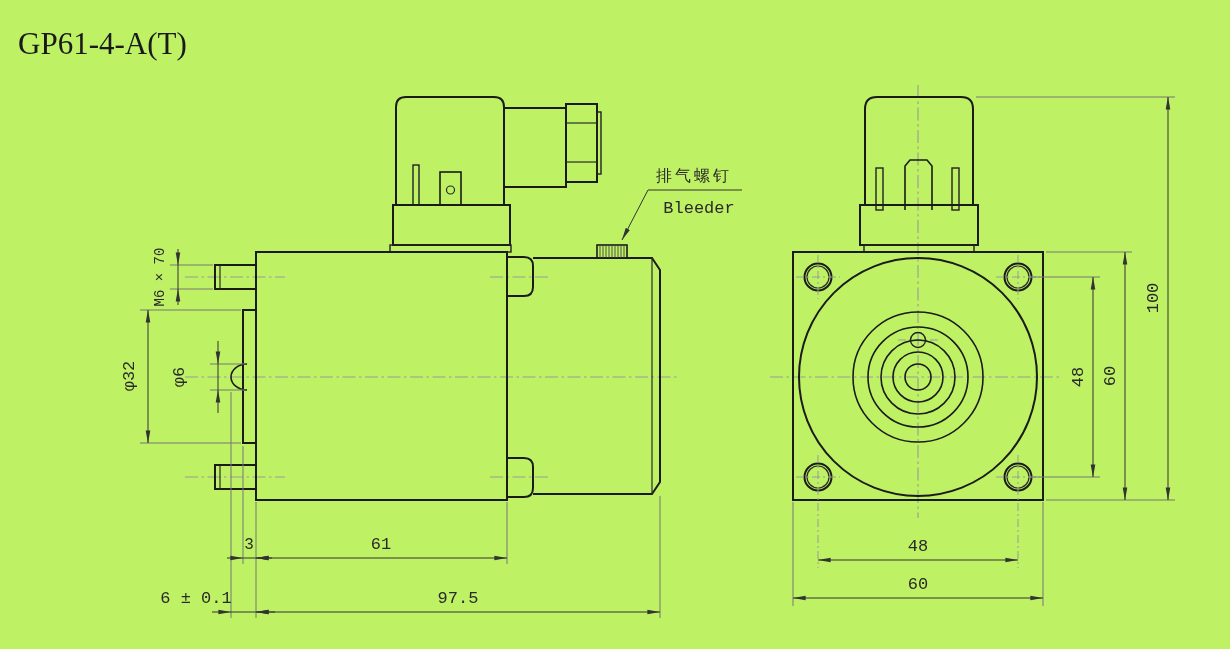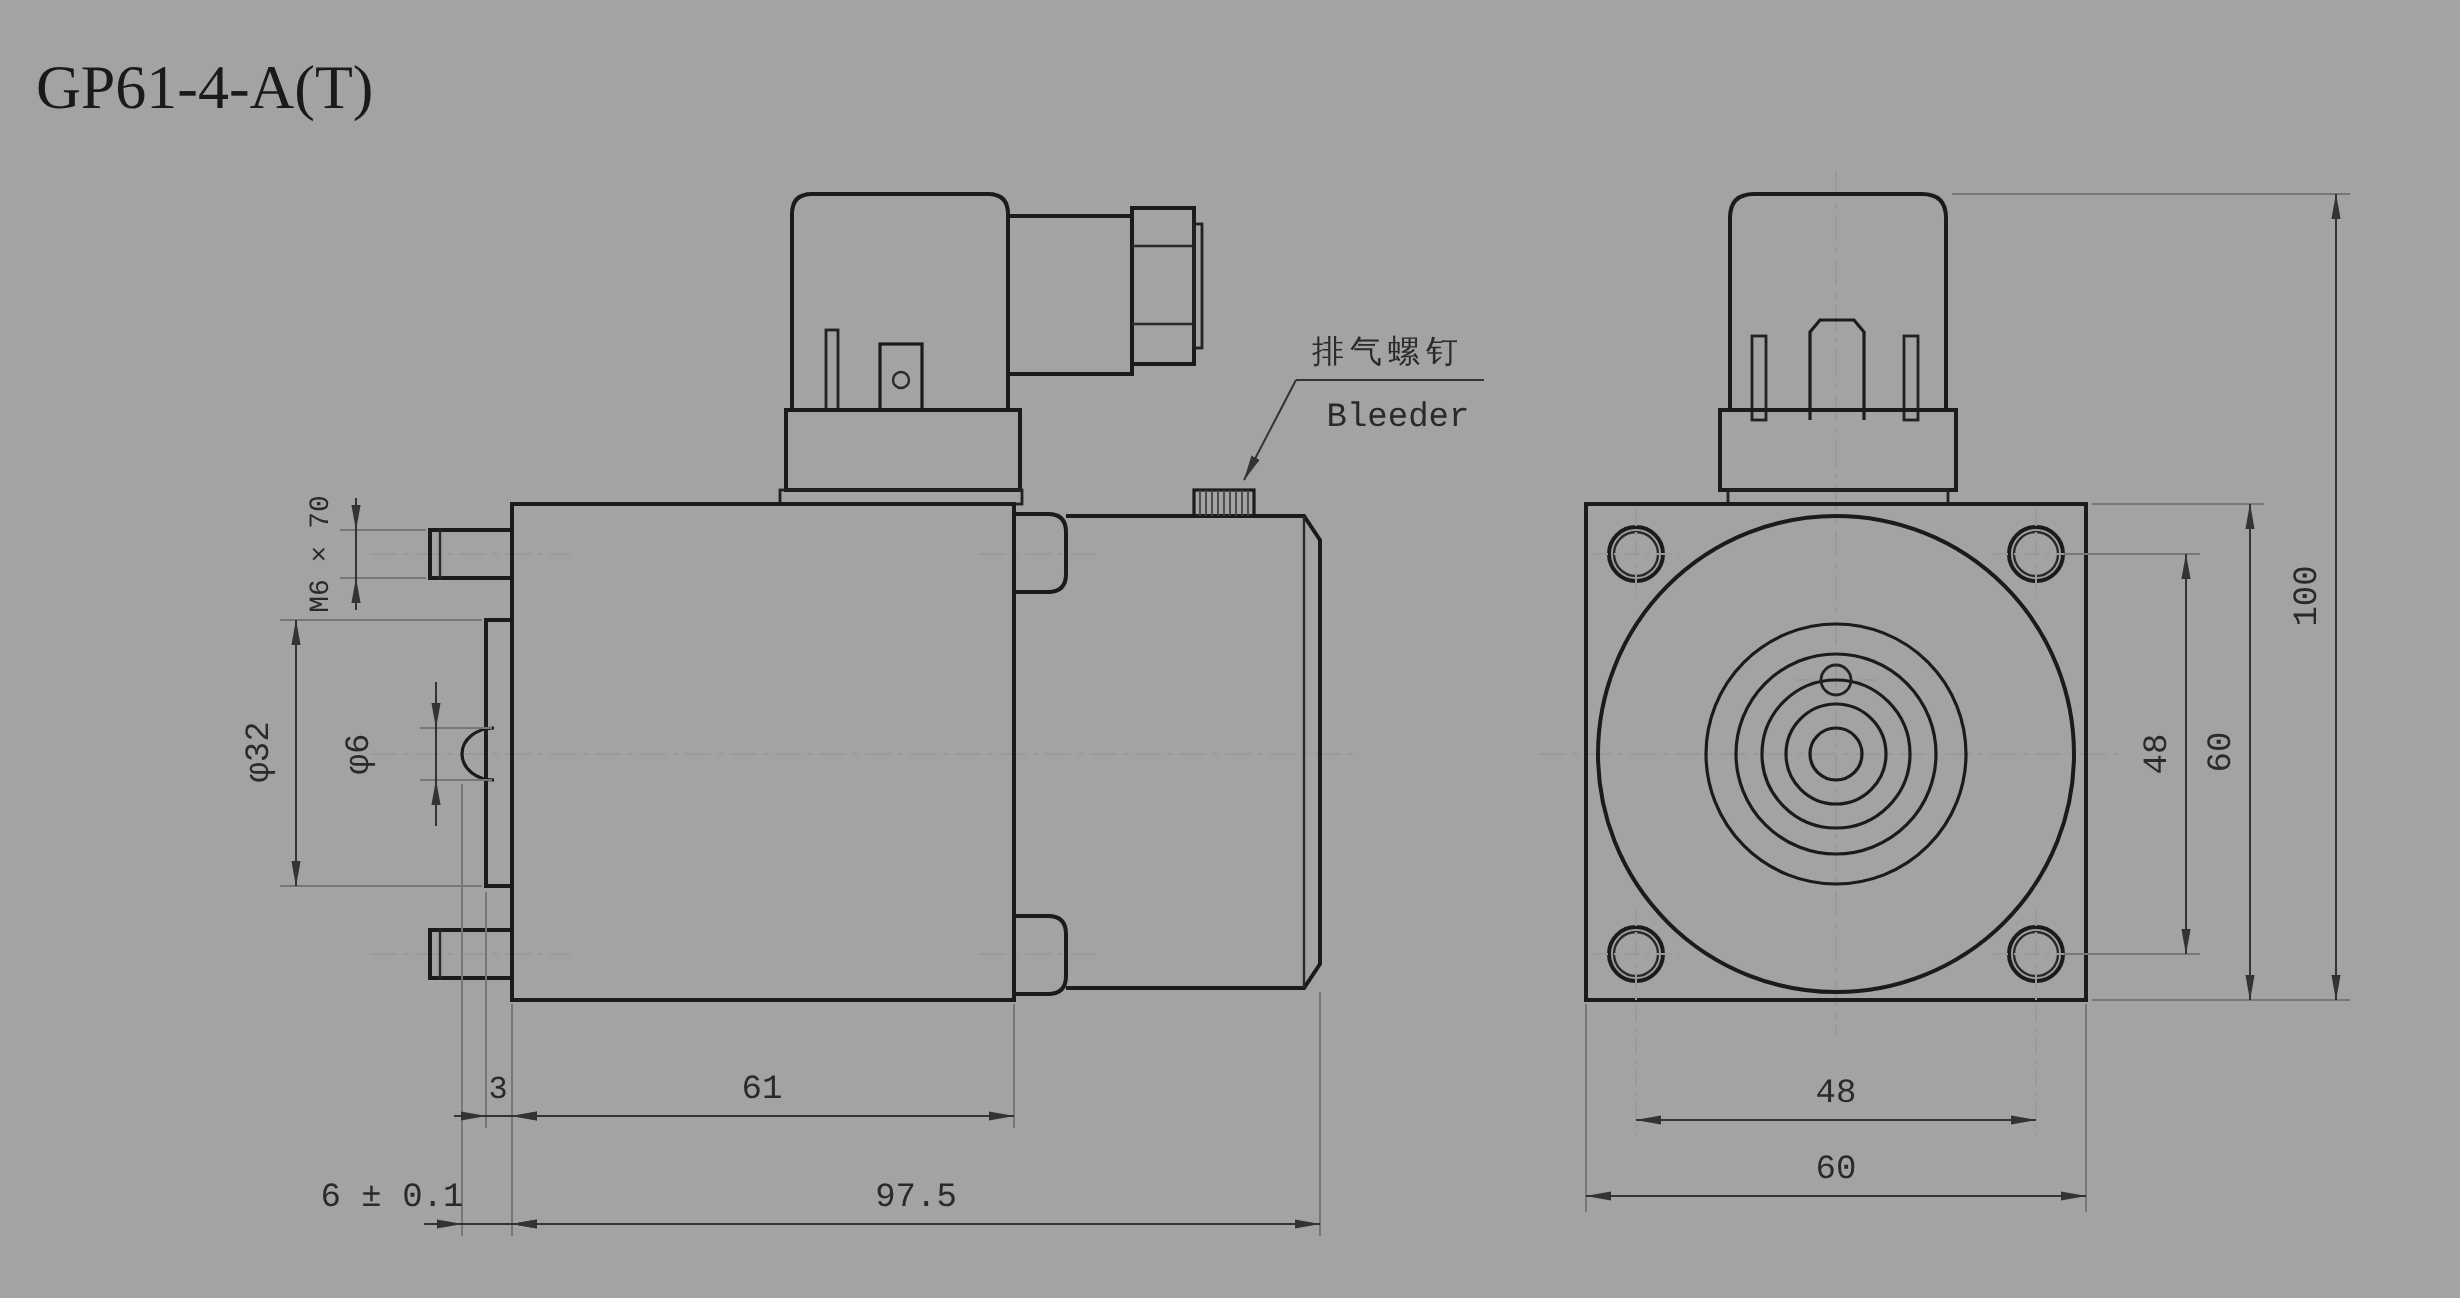--- a/index.html
+++ b/index.html
@@ -1,16 +1,16 @@
 <!DOCTYPE html>
 <html><head>
 <meta charset="utf-8">
 <style>
   html,body{margin:0;padding:0;background:#ffffff;}
-  .canvas{position:relative;width:1230px;height:649px;background:#a3a3a3;overflow:hidden;}
+  .canvas{position:relative;width:1230px;height:649px;background:#bef264;overflow:hidden;}
   svg{display:block;}
   .o   {stroke:#1b1b1b;stroke-width:2;fill:none;stroke-linejoin:miter;}
   .o16 {stroke:#1b1b1b;stroke-width:1.6;fill:none;}
   .o14 {stroke:#222222;stroke-width:1.4;fill:none;}
   .o12 {stroke:#2a2a2a;stroke-width:1.2;fill:none;}
   .dim {stroke:#333333;stroke-width:1;fill:none;}
   .ext {stroke:#777777;stroke-width:1;fill:none;}
   .cl  {stroke:#9a9a9a;stroke-width:1.1;fill:none;stroke-dasharray:13 3.5 2.5 3.5;}
   .cls {stroke:#9a9a9a;stroke-width:1;fill:none;stroke-dasharray:8 3 2 3;}
   .knurl{stroke:#444444;stroke-width:0.9;fill:none;}

